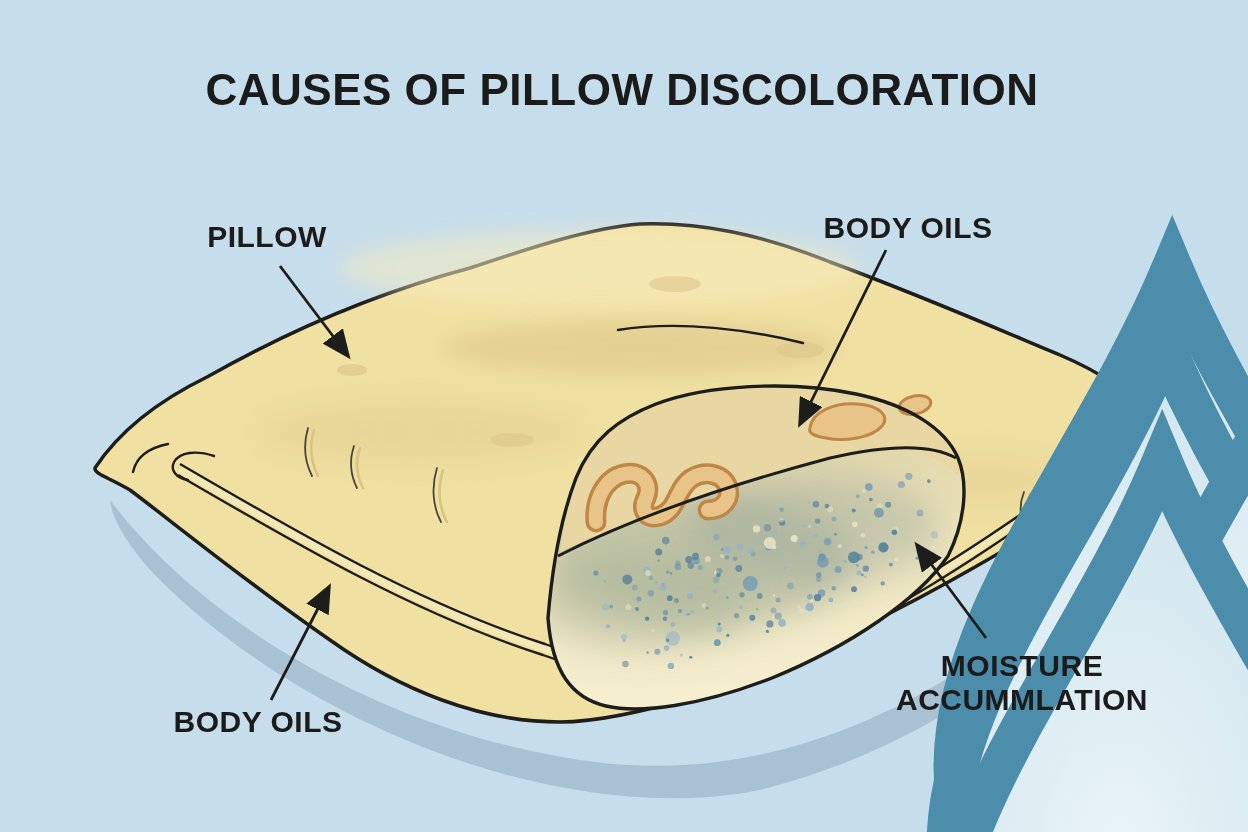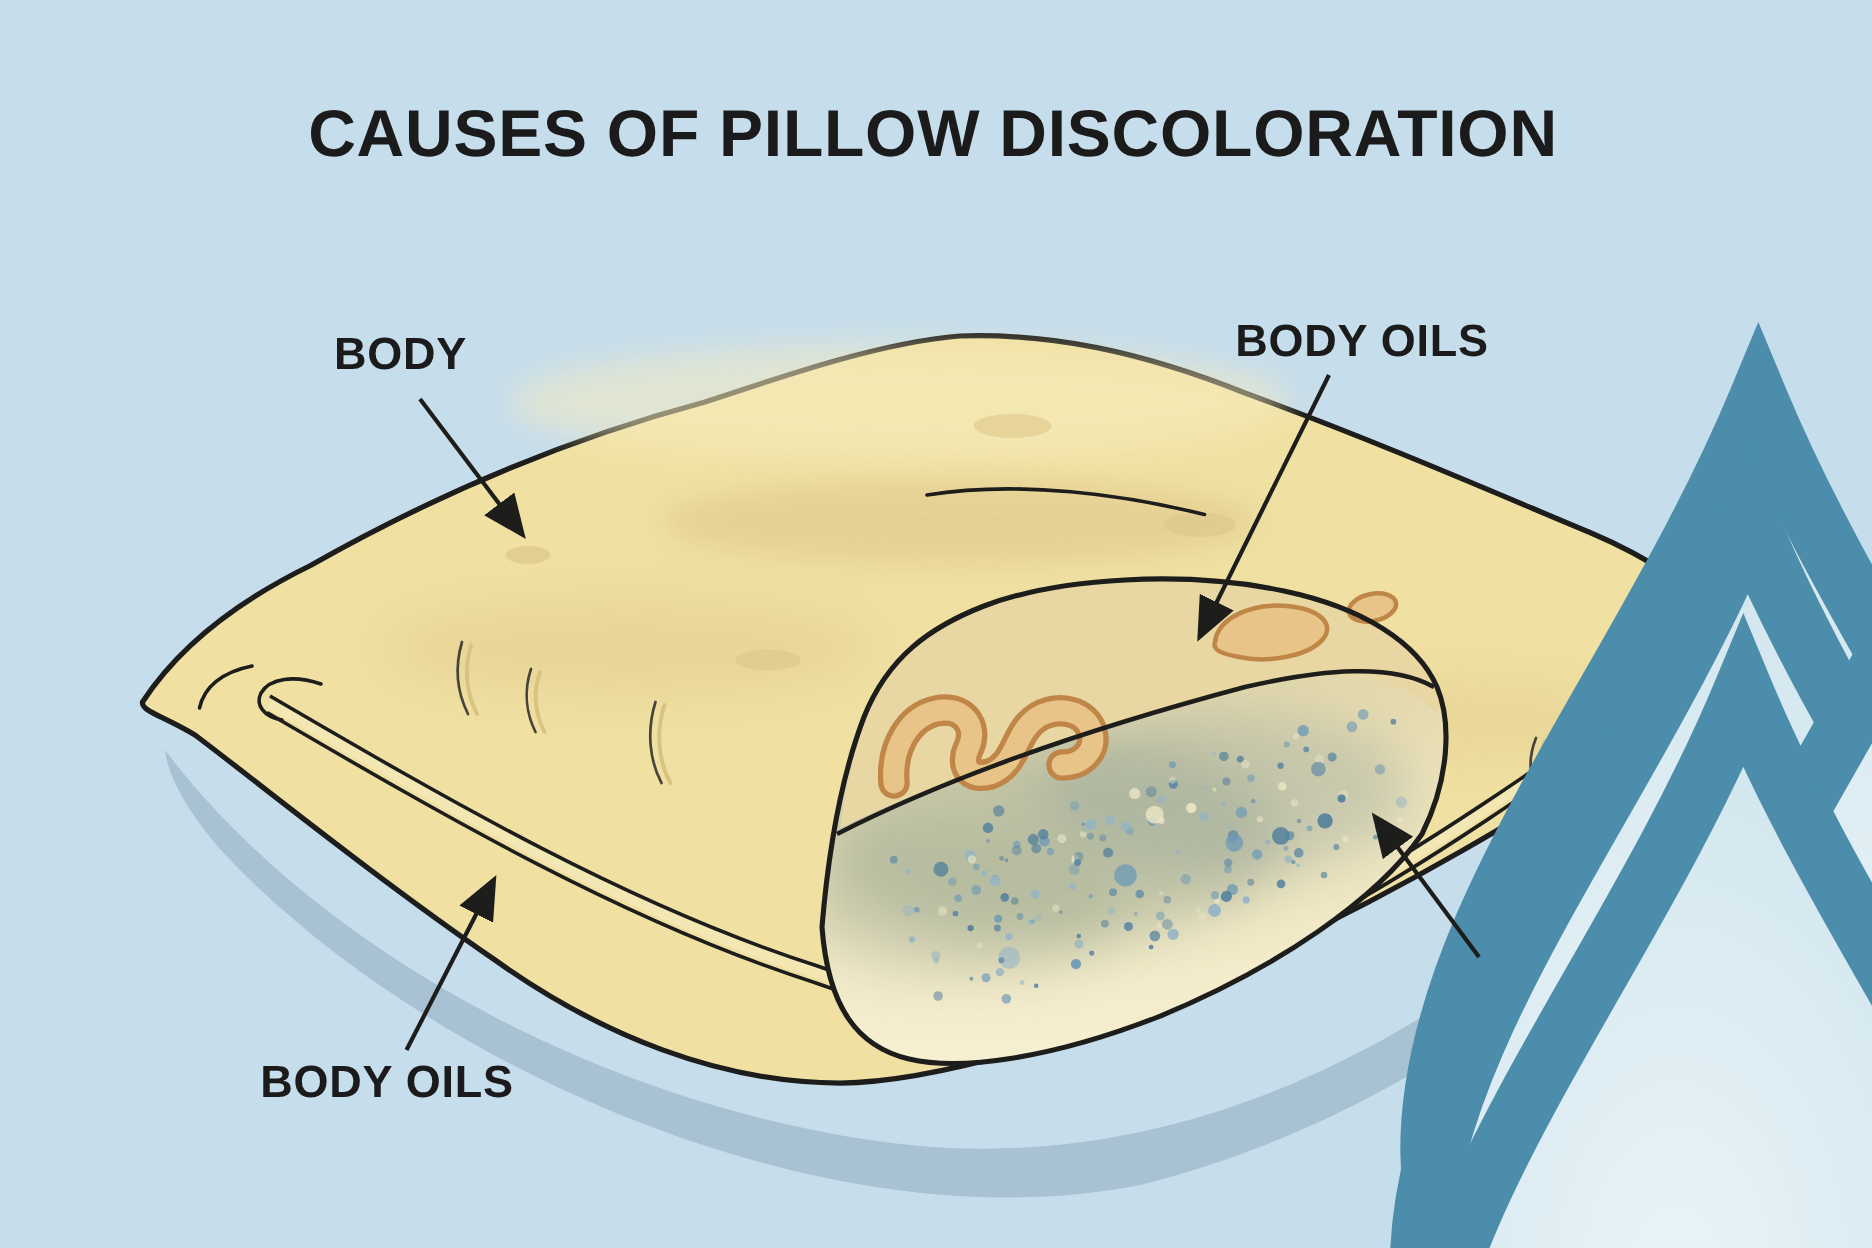--- a/index.html
+++ b/index.html
@@ -358,20 +358,24 @@
     <g fill="none" stroke="#1d1d1b" stroke-width="2.8">
       <line x1="280" y1="266" x2="348" y2="356" marker-end="url(#arrowhead)"></line>
       <line x1="886" y1="250" x2="800" y2="424" marker-end="url(#arrowhead)"></line>
       <line x1="271" y1="700" x2="329" y2="587" marker-end="url(#arrowhead)"></line>
       <line x1="986" y1="638" x2="917" y2="545" marker-end="url(#arrowhead)"></line>
     </g>
   </svg>
 
   <div class="title">CAUSES OF PILLOW DISCOLORATION</div>
 
-  <div class="diagram-label" style="left:267px;top:237px;">BODY</div>
+  <div class="diagram-label" style="left:267px;top:237px;">PILLOW</div>
 
   <div class="diagram-label" style="left:908px;top:228px;">BODY OILS</div>
 
   <div class="diagram-label" style="left:258px;top:722px;">BODY OILS</div>
 
+  <div class="diagram-label" style="left:1022px;top:683px;">
+    <div>MOISTURE</div>
+    <div>ACCUMMLATION</div>
+  </div>
 
 </div>
 
 </body></html>

